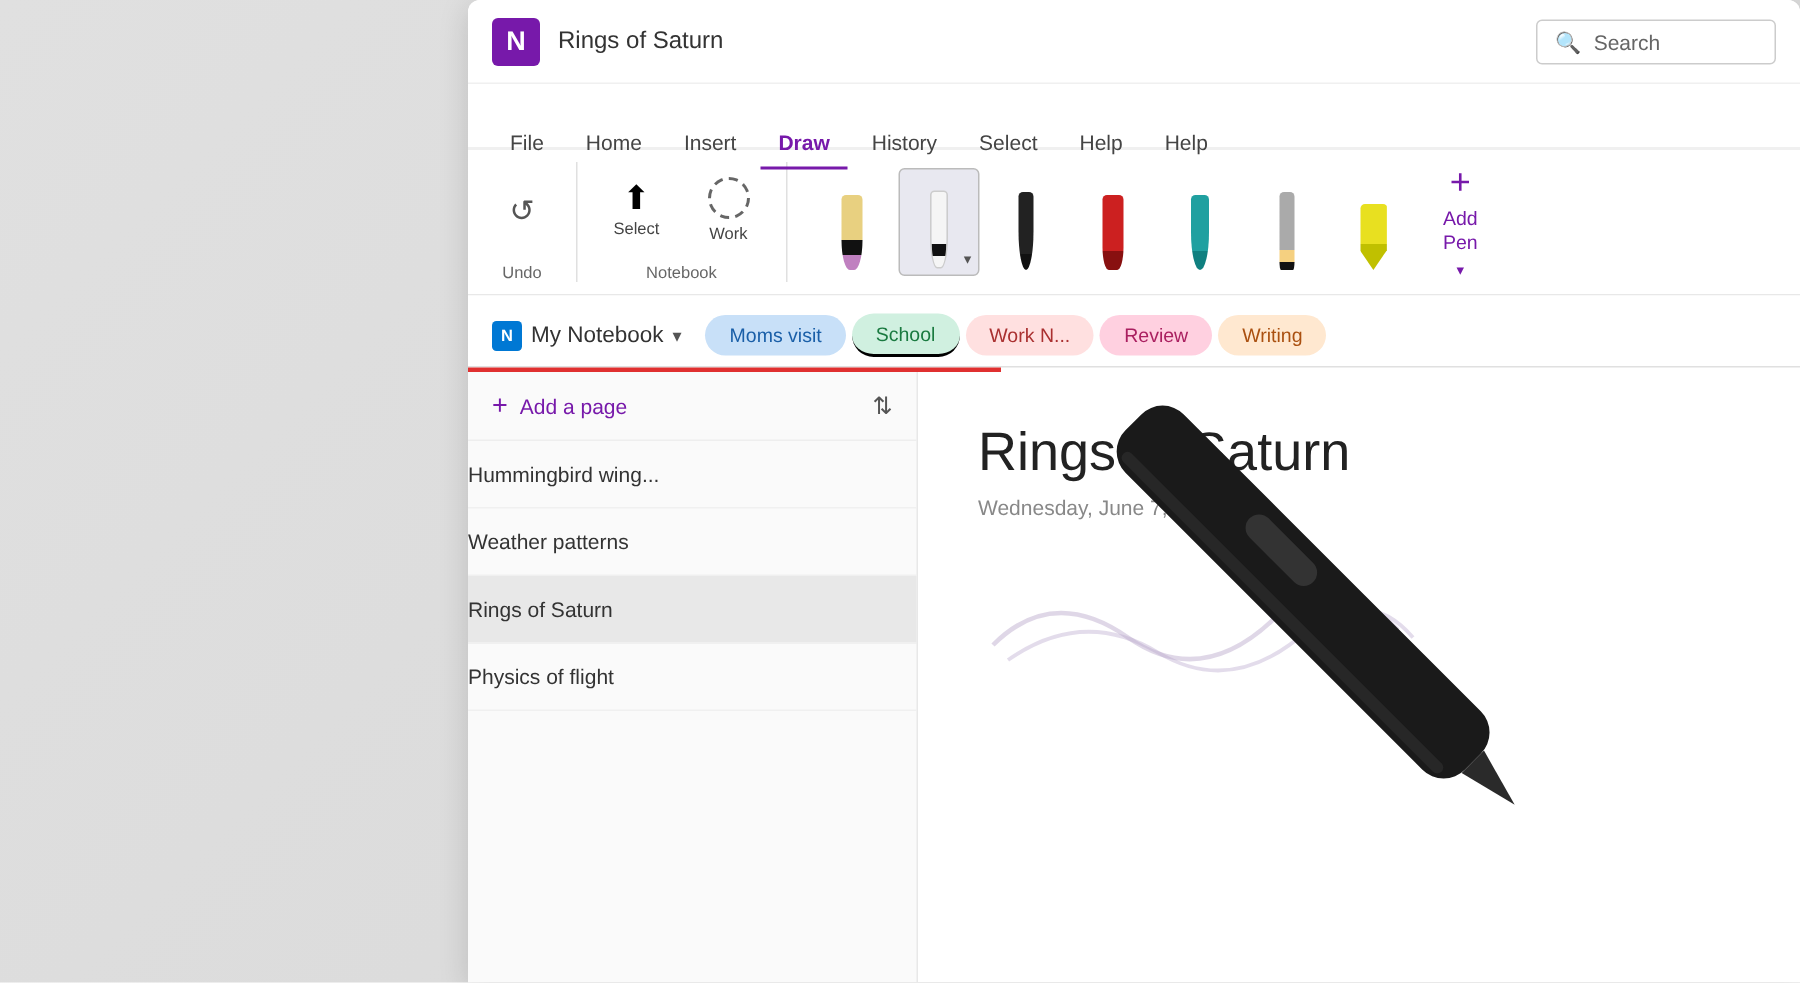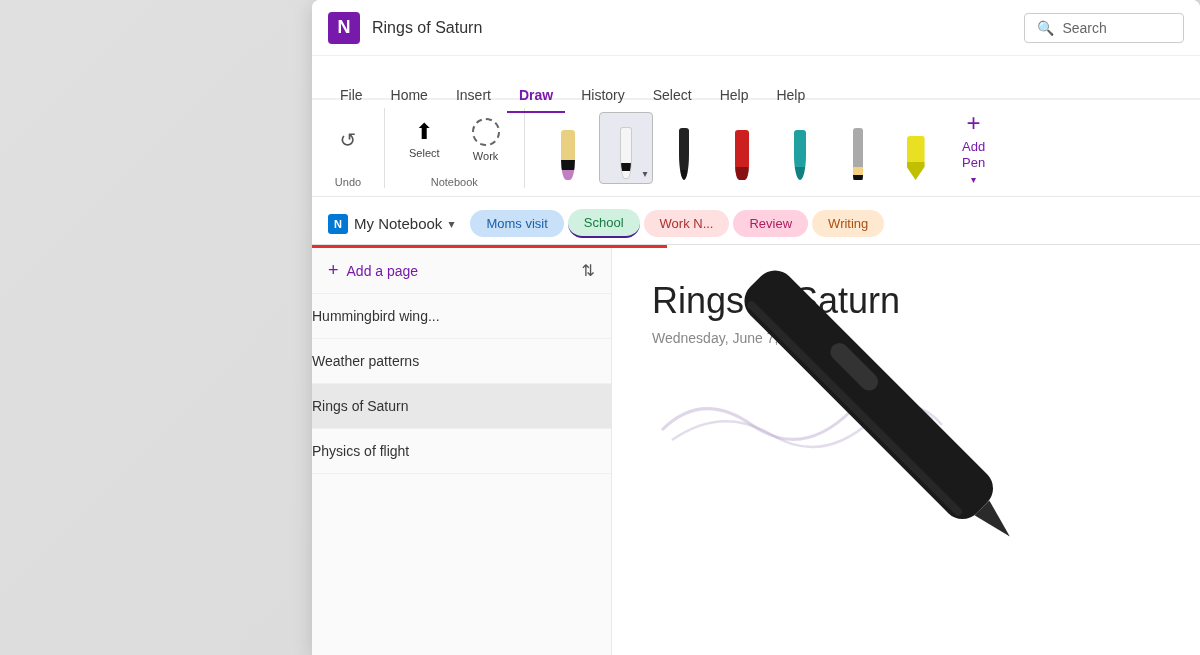--- a/index.html
+++ b/index.html
@@ -297,21 +297,21 @@
     .notebook-chevron { color: #555; font-size: 12px; }
 
     .tab-item {
       padding: 6px 16px;
       border-radius: 20px;
       font-size: 13px;
       cursor: pointer;
       white-space: nowrap;
     }
     .tab-moms { background: #c8e0f8; color: #1a5fa8; }
-    .tab-school { background: #d0f0e0; color: #1a7a40; border-bottom: 2px solid #4c1d95; }
+    .tab-school { background: #d0f0e0; color: #1a7a40; border-bottom: 2px solid #000000; }
     .tab-work { background: #ffe0e0; color: #aa3030; }
     .tab-physics { background: #ffd0e0; color: #aa2060; }
     .tab-writing { background: #ffe8d0; color: #aa5010; }
 
     
     .pages-sidebar {
       width: 300px;
       background: #fafafa;
       border-right: 1px solid #e8e8e8;
       display: flex;

